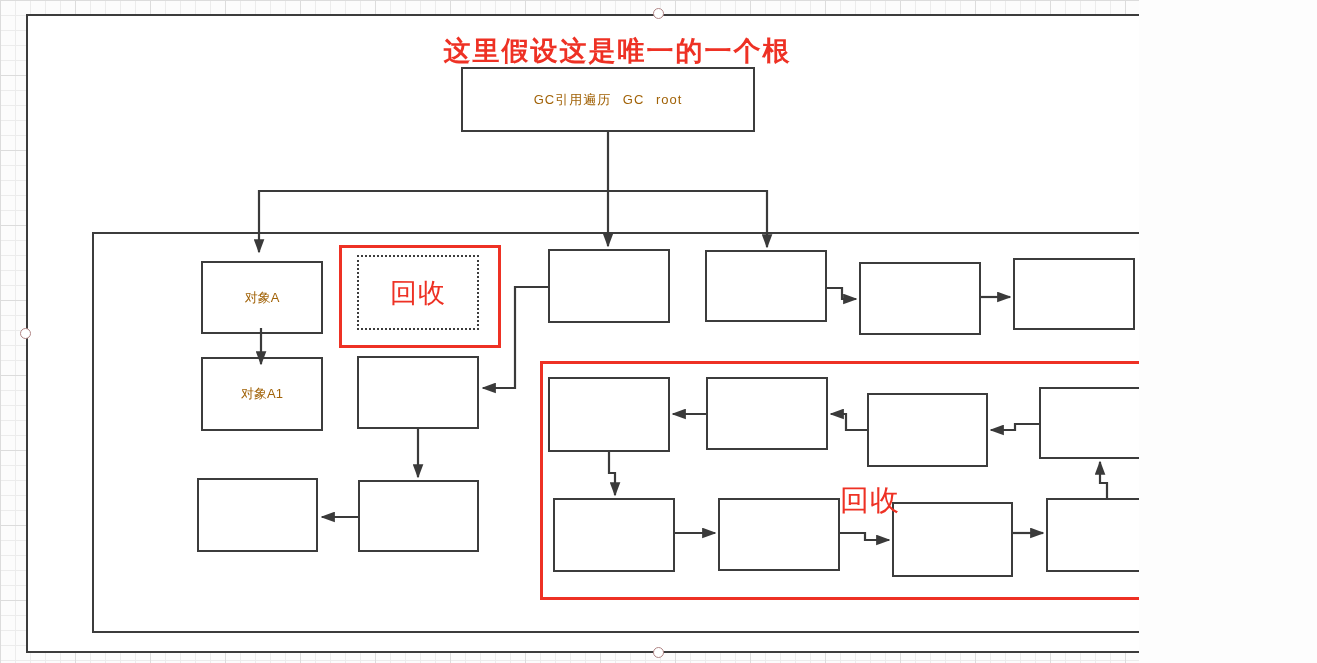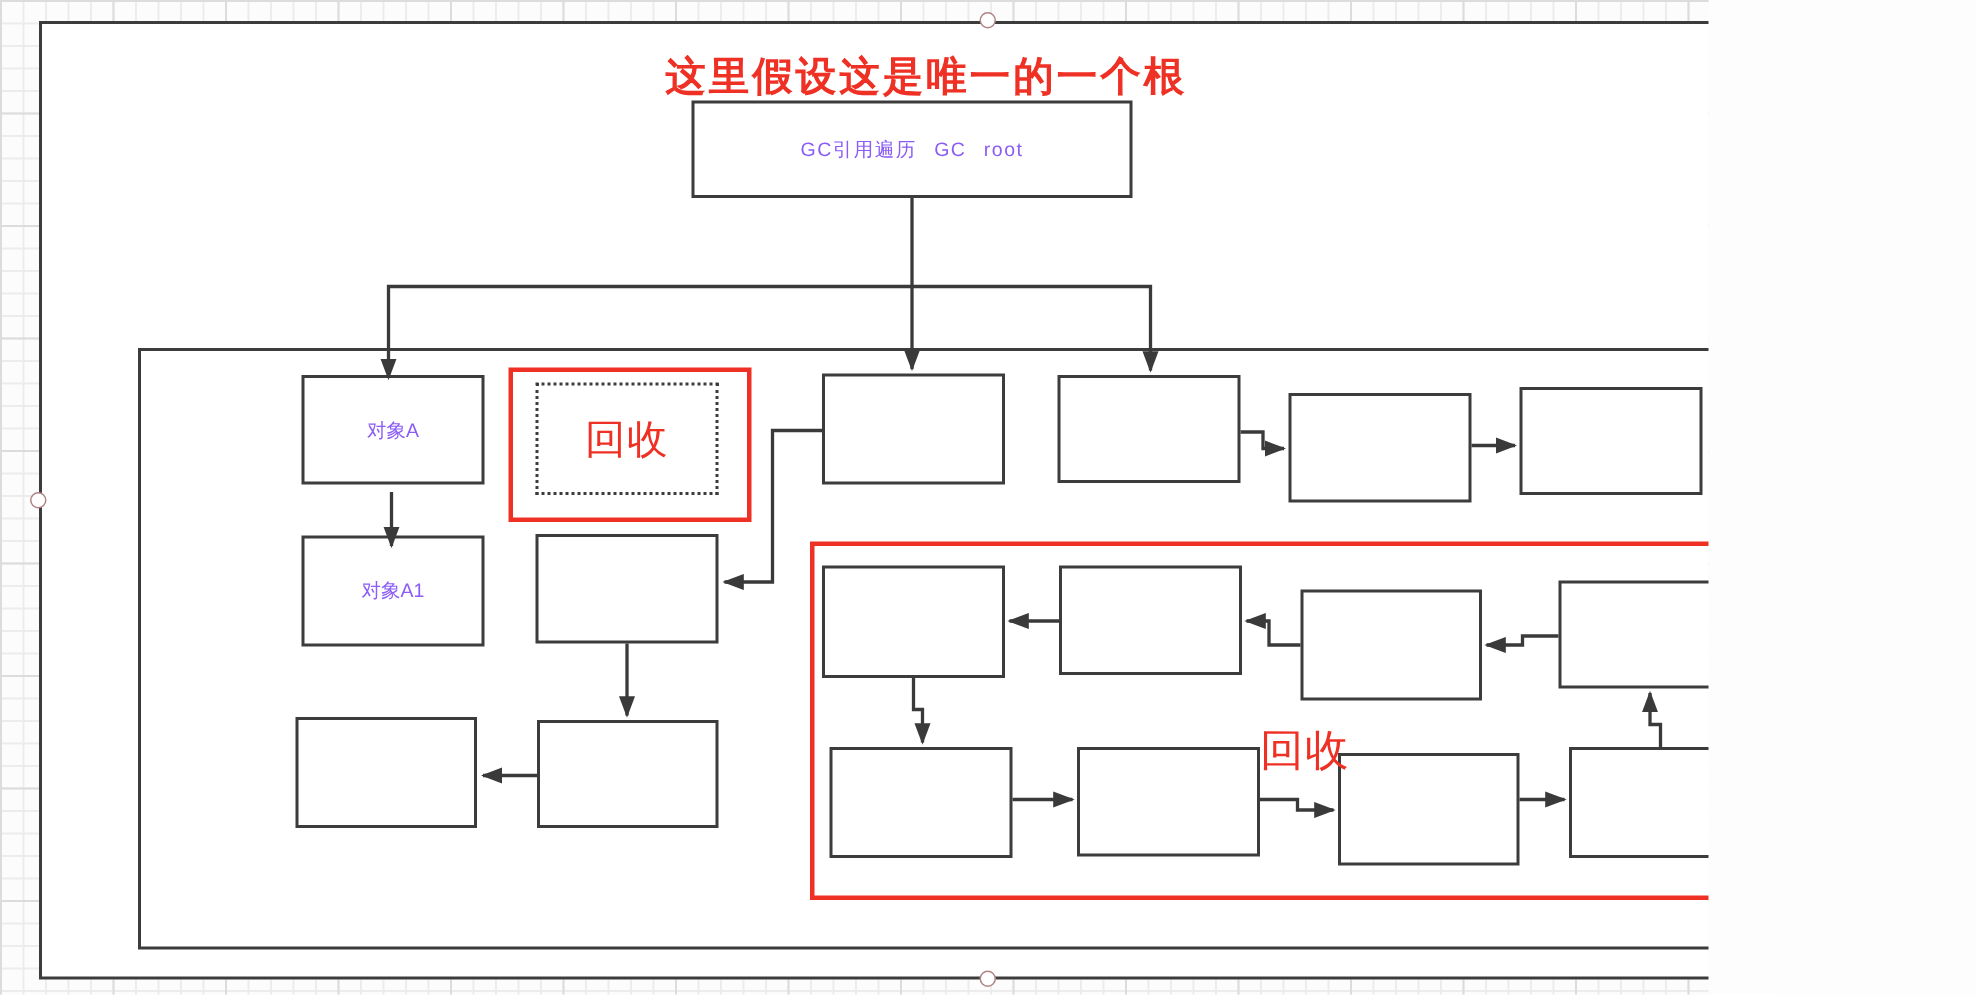--- a/index.html
+++ b/index.html
@@ -29,21 +29,21 @@
     border:2px solid #3c3c3c;box-sizing:border-box;background:transparent;
   }
   .handle{
     position:absolute;width:9px;height:9px;border-radius:50%;
     background:#fff;border:1.5px solid #b08585;box-sizing:content-box;
     z-index:40;
   }
   .node{
     position:absolute;background:#fff;border:2px solid #3c3c3c;
     box-sizing:border-box;display:flex;align-items:center;justify-content:center;
-    font-size:13px;color:#8b5cf6;z-index:10;
+    font-size:13px;color:#a16207;z-index:10;
   }
   .gc-root{word-spacing:7px;letter-spacing:1px;}
   .red-rect{
     position:absolute;border:3px solid var(--red);box-sizing:border-box;
     background:transparent;z-index:5;
   }
   .dotted-rect{
     position:absolute;border:2px dotted #3c3c3c;box-sizing:border-box;
     display:flex;align-items:center;justify-content:center;z-index:6;
   }
@@ -65,21 +65,21 @@
 <div class="stage">
 
   <div class="outer-rect"></div>
 
   <div class="annotation-title">这里假设这是唯一的一个根</div>
 
   <div class="node gc-root" style="left:461px;top:67px;width:294px;height:65px;">GC引用遍历 GC root</div>
 
   <div class="container-rect"></div>
 
-  <div class="node" style="left:201px;top:250px;width:122px;height:73px;">对象A</div>
+  <div class="node" style="left:201px;top:261px;width:122px;height:73px;">对象A</div>
   <div class="node" style="left:201px;top:357px;width:122px;height:74px;">对象A1</div>
 
   <div class="red-rect" style="left:339px;top:245px;width:162px;height:103px;"></div>
   <div class="dotted-rect" style="left:357px;top:255px;width:122px;height:75px;">
     <span class="recycle-text">回收</span>
   </div>
 
   <div class="node" style="left:548px;top:249px;width:122px;height:74px;"></div>
   <div class="node" style="left:705px;top:250px;width:122px;height:72px;"></div>
   <div class="node" style="left:859px;top:262px;width:122px;height:73px;"></div>

